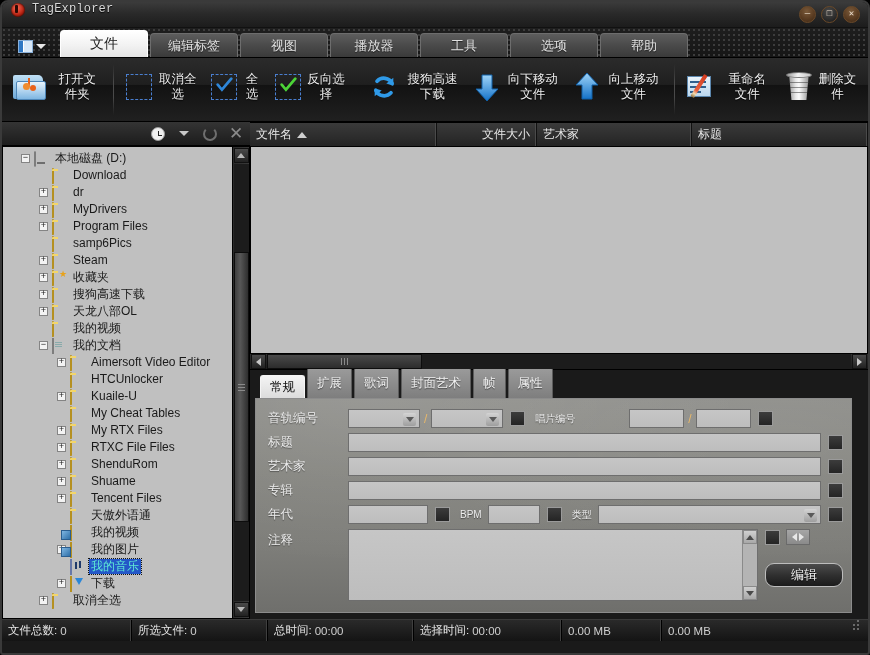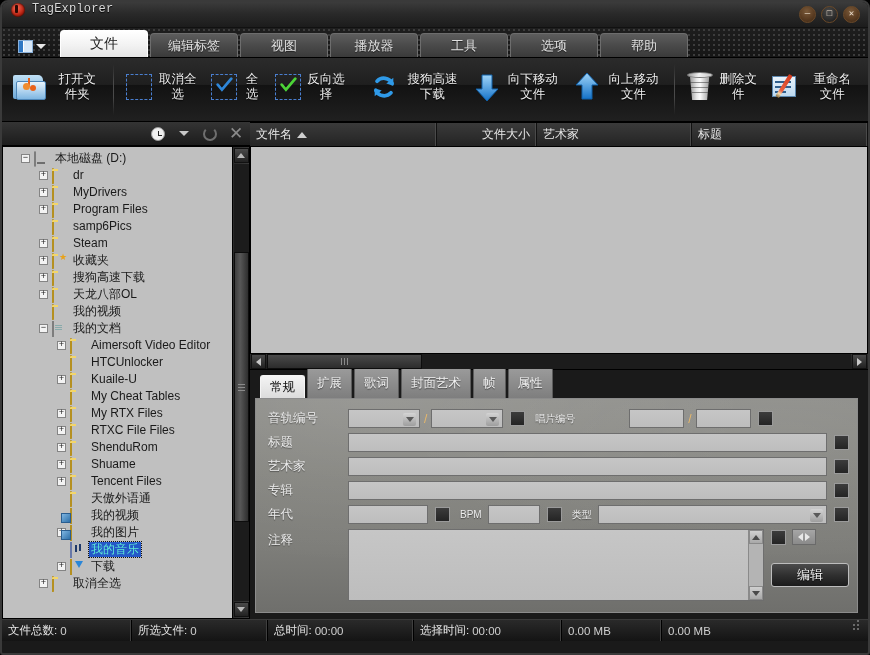--- a/index.html
+++ b/index.html
@@ -262,21 +262,21 @@
   .hl{width:0;height:0;border-top:4px solid transparent;border-bottom:4px solid transparent;border-right:5px solid #c8c8c8;}
   .hr{width:0;height:0;border-top:4px solid transparent;border-bottom:4px solid transparent;border-left:5px solid #c8c8c8;}
   .hstrack{flex:1;height:15px;background:#1c1c1c;position:relative;}
   .hsthumb{position:absolute;left:0;top:0;width:155px;height:15px;
     background:linear-gradient(to bottom,#4a4a4a,#2c2c2c);border:1px solid #0d0d0d;
     display:flex;align-items:center;justify-content:center;}
   .hsgrip{width:7px;height:7px;background:
      linear-gradient(to right, #8a8a8a 0 1px, transparent 1px 3px,#8a8a8a 3px 4px, transparent 4px 6px,#8a8a8a 6px 7px);}
 
   
-  .editor { flex:1; display:flex; flex-direction:column; background:#1a1a1a; padding: 5px 10px 6px 5px; }
+  .editor { flex:1; display:flex; flex-direction:column; background:#1a1a1a; padding: 5px 16px 6px 5px; }
   .etabs { display:flex; align-items:flex-end; height:23px; padding-left: 5px; }
   .etab {
     padding: 0 9px; height: 31px; display:flex;align-items:center;
     background: linear-gradient(to bottom,#9b9b9b,#7e7e7e);
     border:1px solid #5c5c5c; border-bottom:none; border-radius: 3px 3px 0 0;
     color:#f2f2f2; font-size:12.5px; margin-right:2px; cursor:pointer;
     text-shadow: 0 1px 1px rgba(0,0,0,.5);
   }
   .etab.active {
     height: 23px; background: linear-gradient(to bottom,#f4f4f4,#dcdcdc);
@@ -323,21 +323,21 @@
   .lrbtn {
     width: 24px; height:16px; margin-left:6px;
     background: linear-gradient(to bottom,#a6a6a6,#8a8a8a); border:1px solid #6a6a6a;
     display:flex;align-items:center;justify-content:center;gap:2px;cursor:pointer;
   }
   .lrbtn .l{width:0;height:0;border-top:4px solid transparent;border-bottom:4px solid transparent;border-right:5px solid #e8e8e8;}
   .lrbtn .r{width:0;height:0;border-top:4px solid transparent;border-bottom:4px solid transparent;border-left:5px solid #e8e8e8;}
   .editbtn {
     width: 78px; height: 24px; margin-left: 4px;
     background: linear-gradient(to bottom,#4c4c4c 0%, #303030 50%, #1b1b1b 100%);
-    border:1px solid #bdbdbd; border-radius:3px;
+    border:1px solid #bdbdbd; border-radius:9px;
     color:#f2f2f2; font-size:13px; display:flex;align-items:center;justify-content:center;
     cursor:pointer; text-shadow:0 1px 1px #000;
   }
 
   
   .status {
     height: 22px; display:flex; align-items:stretch;
     background: linear-gradient(to bottom,#2a2a2a,#141414);
     border-top:1px solid #3a3a3a;
   }
@@ -474,39 +474,39 @@
               </linearGradient>
             </defs>
           <path d="M12 1 L23 13 L17 13 L17 27 L7 27 L7 13 L1 13 Z" fill="url(#gu)" stroke="#1160a8"></path>
         </svg>
       </span>
       <span class="lbl w2">向上移动文件</span>
     </div>
     <div class="rsep"></div>
 
     <div class="rbtn">
+      <span class="ic ic-rename">
+        <span class="pg"></span>
+        <span class="bar" style="top:8px"></span>
+          <span class="bar" style="top:13px"></span>
+          <span class="bar" style="top:18px;width:11px"></span>
+        <span class="pen"></span>
+      </span>
+      <span class="lbl w2">重命名文件</span>
+    </div>
+    <div class="rbtn">
       <span class="ic ic-trash">
         <span class="body"></span>
         <span class="ln" style="top:10px;width:20px"></span>
         <span class="ln" style="top:15px;width:18px;left:4px"></span>
         <span class="ln" style="top:20px;width:16px;left:5px"></span>
         <span class="lid"></span>
       </span>
       <span class="lbl wide">删除文件</span>
     </div>
-    <div class="rbtn">
-      <span class="ic ic-rename">
-        <span class="pg"></span>
-        <span class="bar" style="top:8px"></span>
-          <span class="bar" style="top:13px"></span>
-          <span class="bar" style="top:18px;width:11px"></span>
-        <span class="pen"></span>
-      </span>
-      <span class="lbl w2">重命名文件</span>
-    </div>
   </div>
 
   <div class="body">
 
     <div class="treepanel">
       <div class="treetools">
         <div class="ttbtn">
             <span class="clockic"></span>
           </div>
         <div class="ttbtn">
@@ -519,20 +519,26 @@
             <span class="xic">✕</span>
           </div>
       </div>
       <div class="treewrap">
         <div class="tree" id="tree">
             <div class="node">
               <span style="width:18px;flex:none"></span>
               <span class="exp">−</span>
               <span class="nodeicon"><span class="drv"></span></span>
               <span class="nlabel">本地磁盘 (D:)</span>
+            </div>
+            <div class="node">
+              <span style="width:36px;flex:none"></span>
+              <span class="exp none"></span>
+              <span class="nodeicon"><span class="fo"></span></span>
+              <span class="nlabel">Download</span>
             </div>
             <div class="node">
               <span style="width:36px;flex:none"></span>
               <span class="exp">+</span>
               <span class="nodeicon"><span class="fo"></span></span>
               <span class="nlabel">dr</span>
             </div>
             <div class="node">
               <span style="width:36px;flex:none"></span>
               <span class="exp">+</span>

